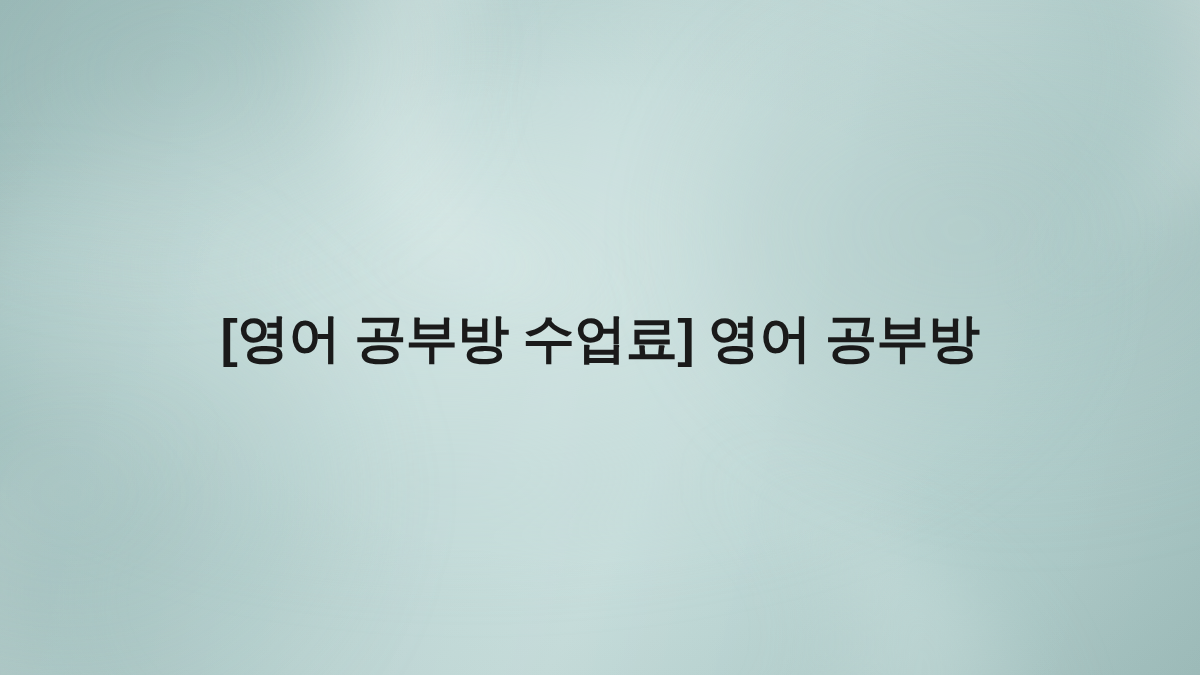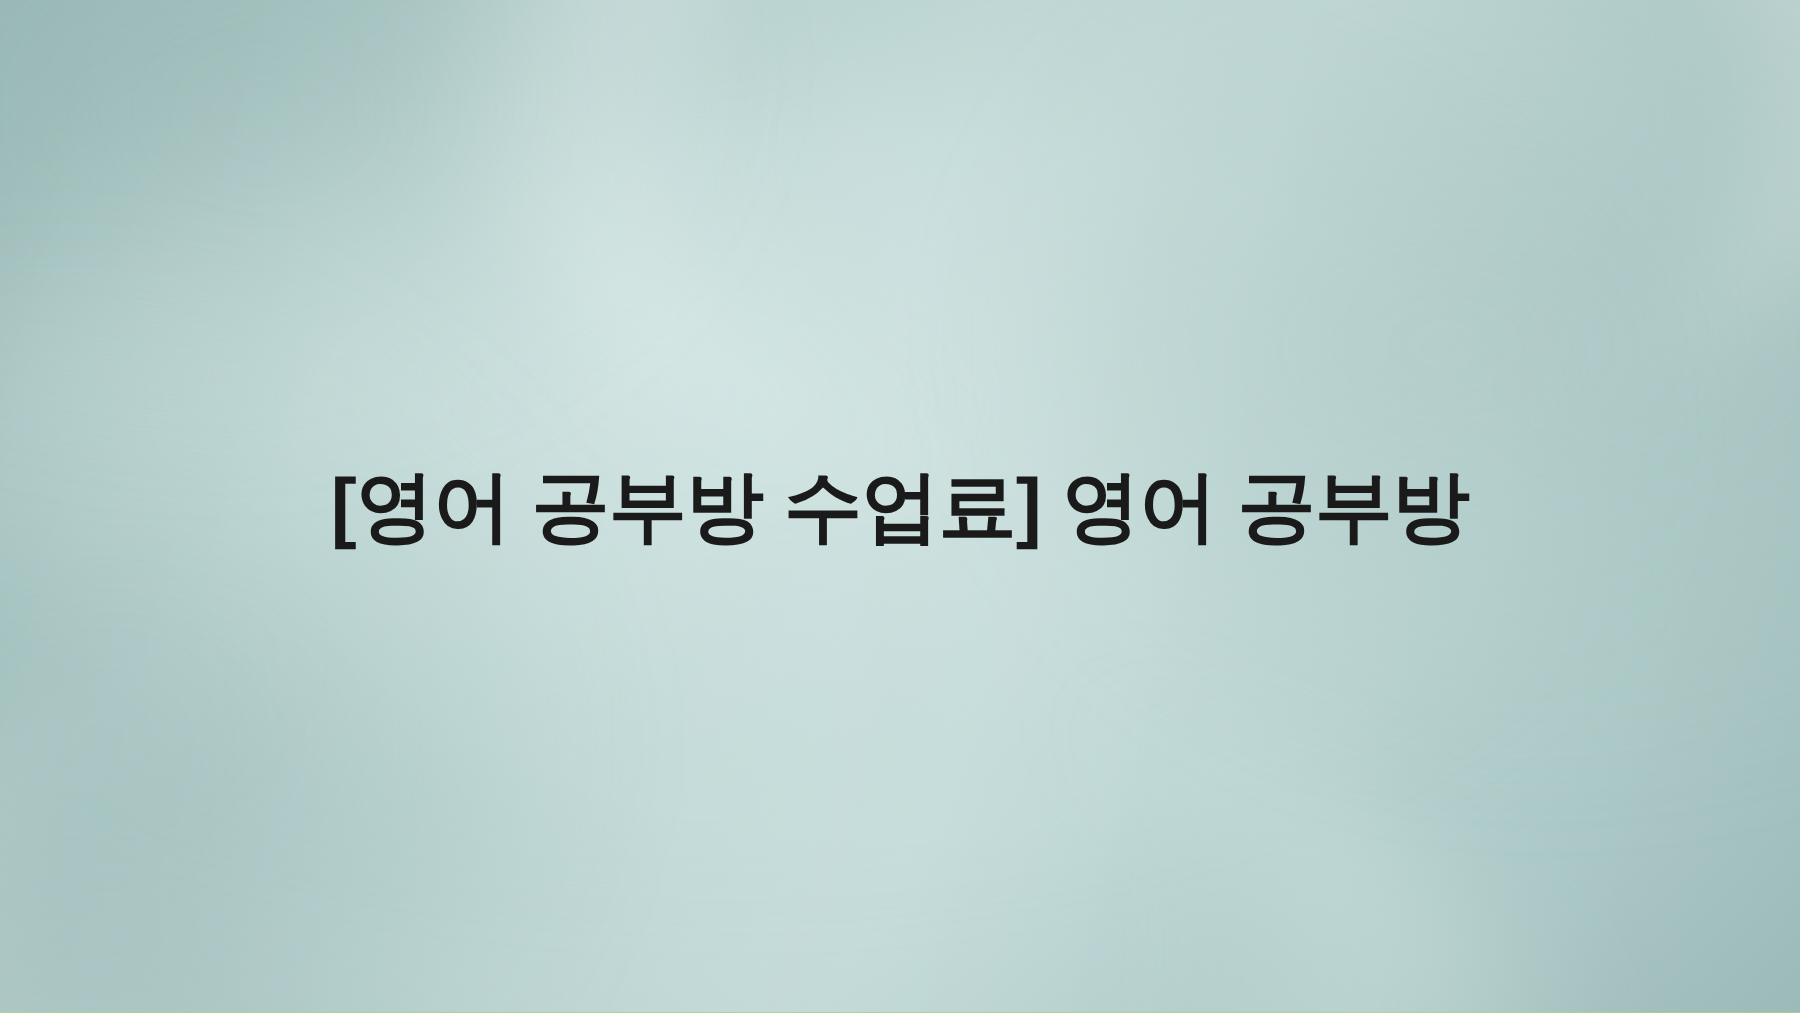--- a/index.html
+++ b/index.html
@@ -13,21 +13,21 @@
     overflow: hidden;
     font-family: "Liberation Sans", "DejaVu Sans", sans-serif;
     background: #a9c6c3;
   }
 
   .card {
     position: relative;
     width: 1200px;
     height: 675px;
     overflow: hidden;
-    background: #84cc16;
+    background: #22c55e;
   }
 
   
   .bg-base {
     position: absolute;
     inset: 0;
     background:
       linear-gradient(118deg,
         #a3c2c0 0%,
         #adcbc9 18%,

